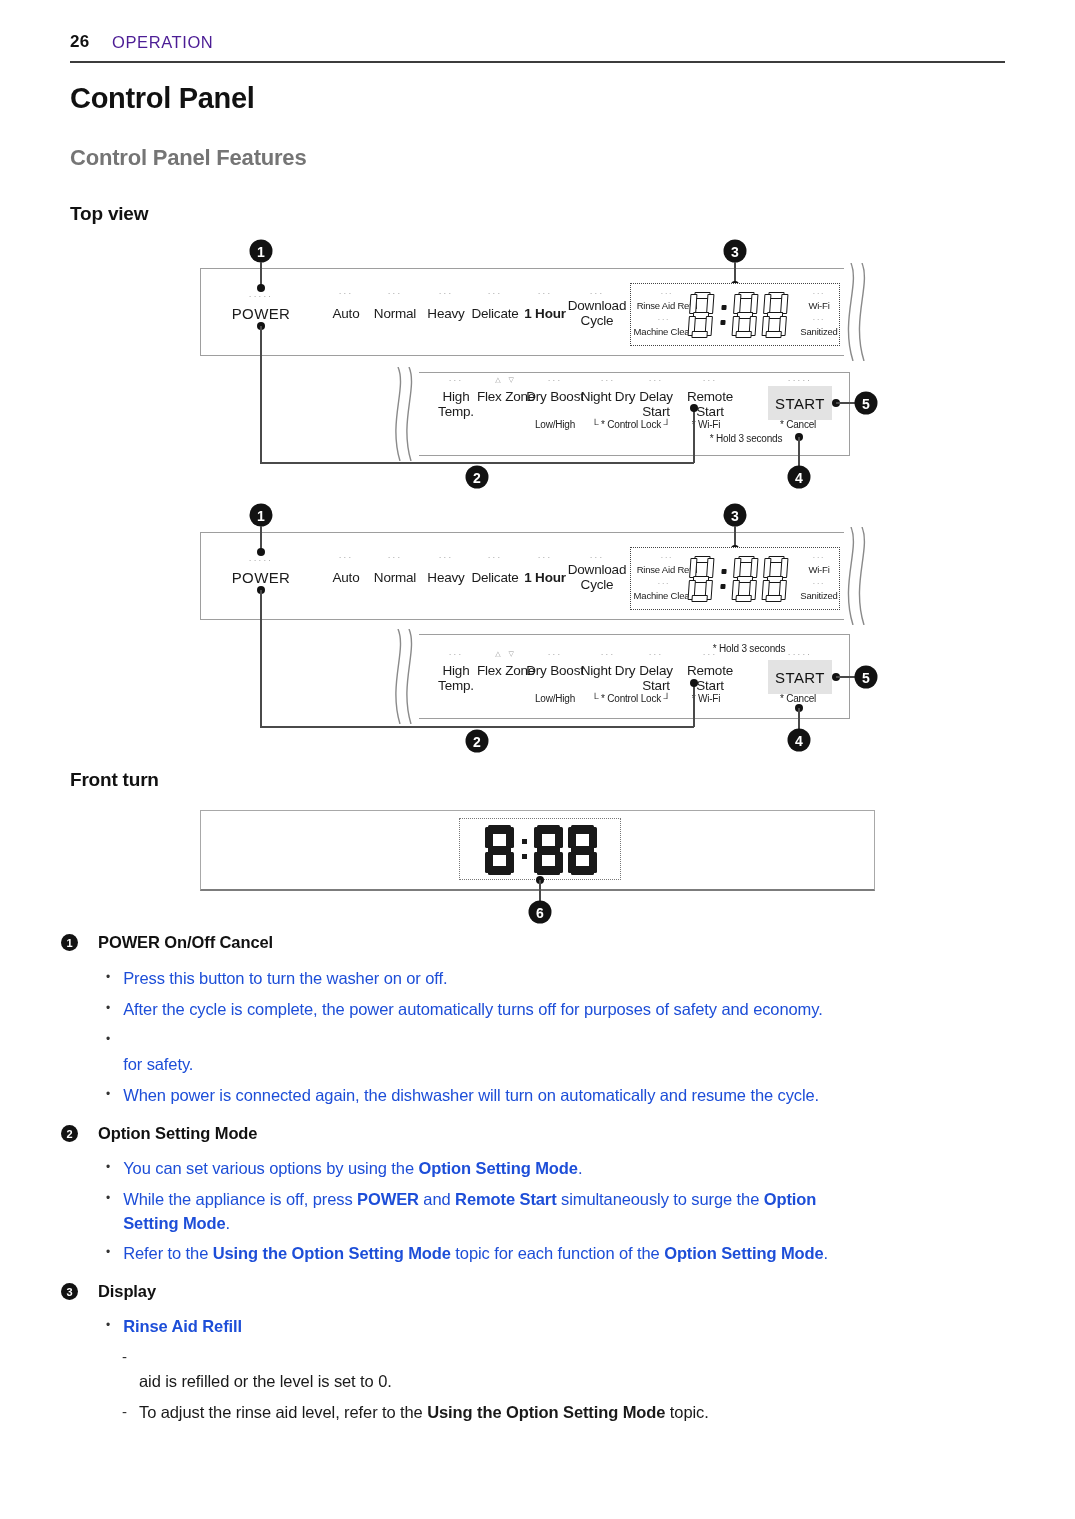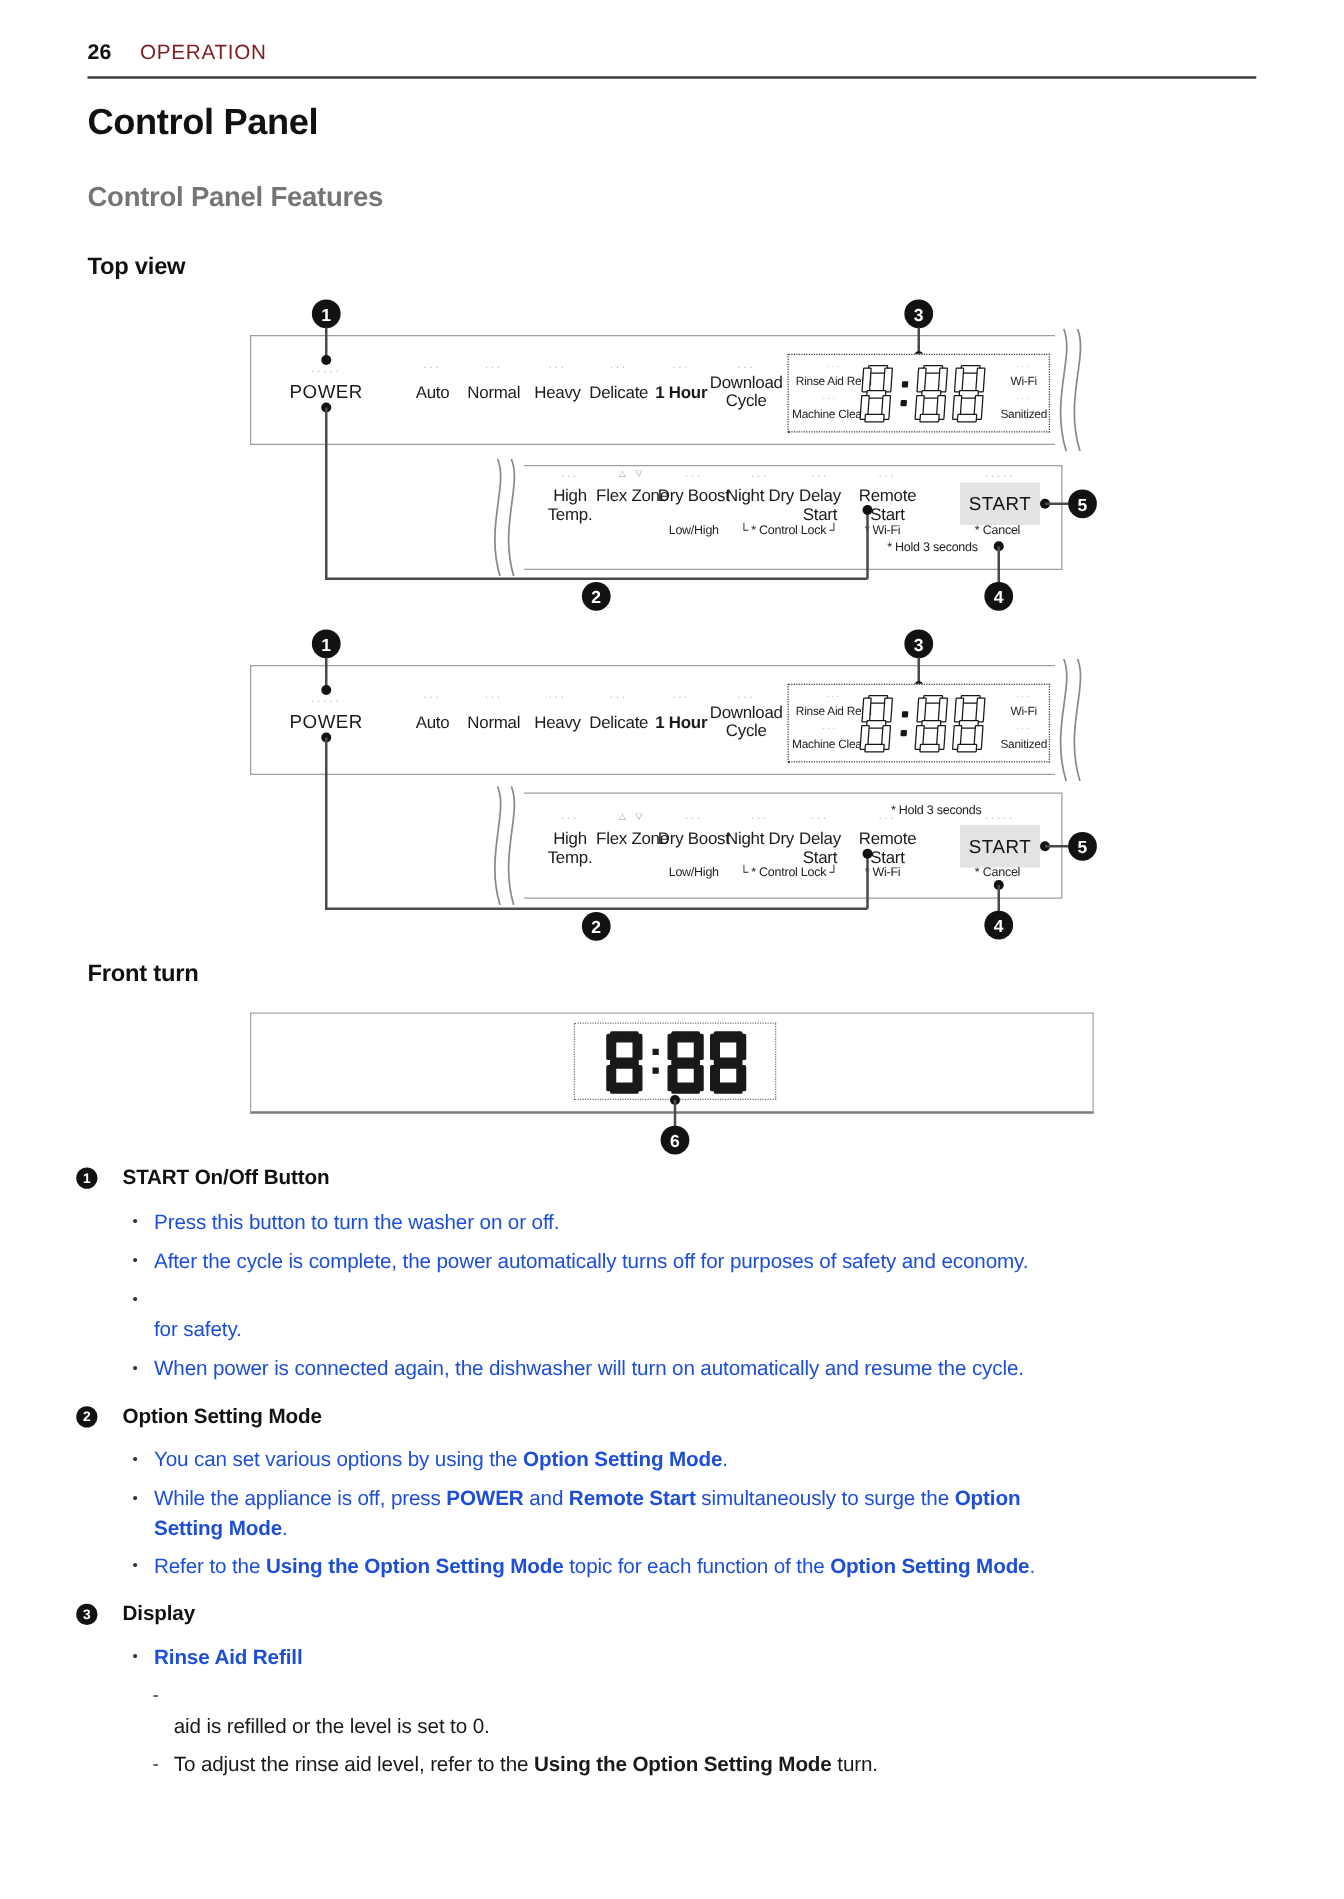--- a/index.html
+++ b/index.html
@@ -3,21 +3,21 @@
 <meta charset="utf-8">
 <style>
   html,body{margin:0;padding:0;background:#fff;}
   .page{position:relative;width:1075px;height:1519px;background:#fff;overflow:hidden;
         font-family:"Liberation Sans","DejaVu Sans",sans-serif;color:#111;}
   .abs{position:absolute;}
   b{font-weight:700;}
 
   
   .pgnum{left:70px;top:32px;font-size:17px;font-weight:700;letter-spacing:.2px;}
-  .pgsec{left:112px;top:33px;font-size:16.5px;letter-spacing:.6px;color:#7f1d1d;}
+  .pgsec{left:112px;top:33px;font-size:16.5px;letter-spacing:.6px;color:#4c1d95;}
   .hrule{left:70px;top:61px;width:935px;height:2px;background:#3c3c3c;}
   .h1{left:70px;top:82px;font-size:29px;font-weight:700;letter-spacing:-.3px;}
   .h2{left:70px;top:145px;font-size:22px;font-weight:700;color:#757575;letter-spacing:-.2px;}
   .h3{font-size:19px;font-weight:700;letter-spacing:-.2px;}
 
   
   .layer{position:absolute;inset:0;}
   .bar{position:absolute;border:1px solid #9e9e9e;background:#fff;box-sizing:border-box;}
   .wmask{position:absolute;background:#fff;}
   .plbl{position:absolute;transform:translateX(-50%);text-align:center;font-size:13.5px;
@@ -373,21 +373,21 @@
             <i class="sb"></i>
           </span>
       </div>
     </div>
     <div class="dot" style="left:540px;top:880px;"></div>
     <div class="lnv" style="left:539px;top:880px;height:21px;"></div>
     <div class="co" style="left:540px;top:912px;">6</div>
   </div>
 
   <div class="snum" style="left:61px;top:934px;">1</div>
-  <div class="stitle" style="top:933px;">START On/Off Button</div>
+  <div class="stitle" style="top:933px;">POWER On/Off Cancel</div>
   <div class="bul" style="top:966px;">
       <span class="mk">•</span>
       <div class="tx"><span>Press this button to turn the washer on or off.</span></div>
     </div>
   <div class="bul" style="top:997px;">
       <span class="mk">•</span>
       <div class="tx"><span>After the cycle is complete, the power automatically turns off for purposes of safety and economy.</span></div>
     </div>
   <div class="bul" style="top:1028px;">
       <span class="mk">•</span>
@@ -418,16 +418,16 @@
   <div class="bul" style="top:1314px;">
       <span class="mk">•</span>
       <div class="tx" style="font-weight:700;">Rinse Aid Refill</div>
     </div>
   <div class="dsh" style="top:1345px;">
       <span class="mk">-</span>
       <div class="tx"><br><span>aid is refilled or the level is set to 0.</span></div>
     </div>
   <div class="dsh" style="top:1400px;">
       <span class="mk">-</span>
-      <div class="tx"><span>To adjust the rinse aid level, refer to the </span><b>Using the Option Setting Mode</b><span> turn.</span></div>
+      <div class="tx"><span>To adjust the rinse aid level, refer to the </span><b>Using the Option Setting Mode</b><span> topic.</span></div>
     </div>
 
 </div>
 
 </body></html>

